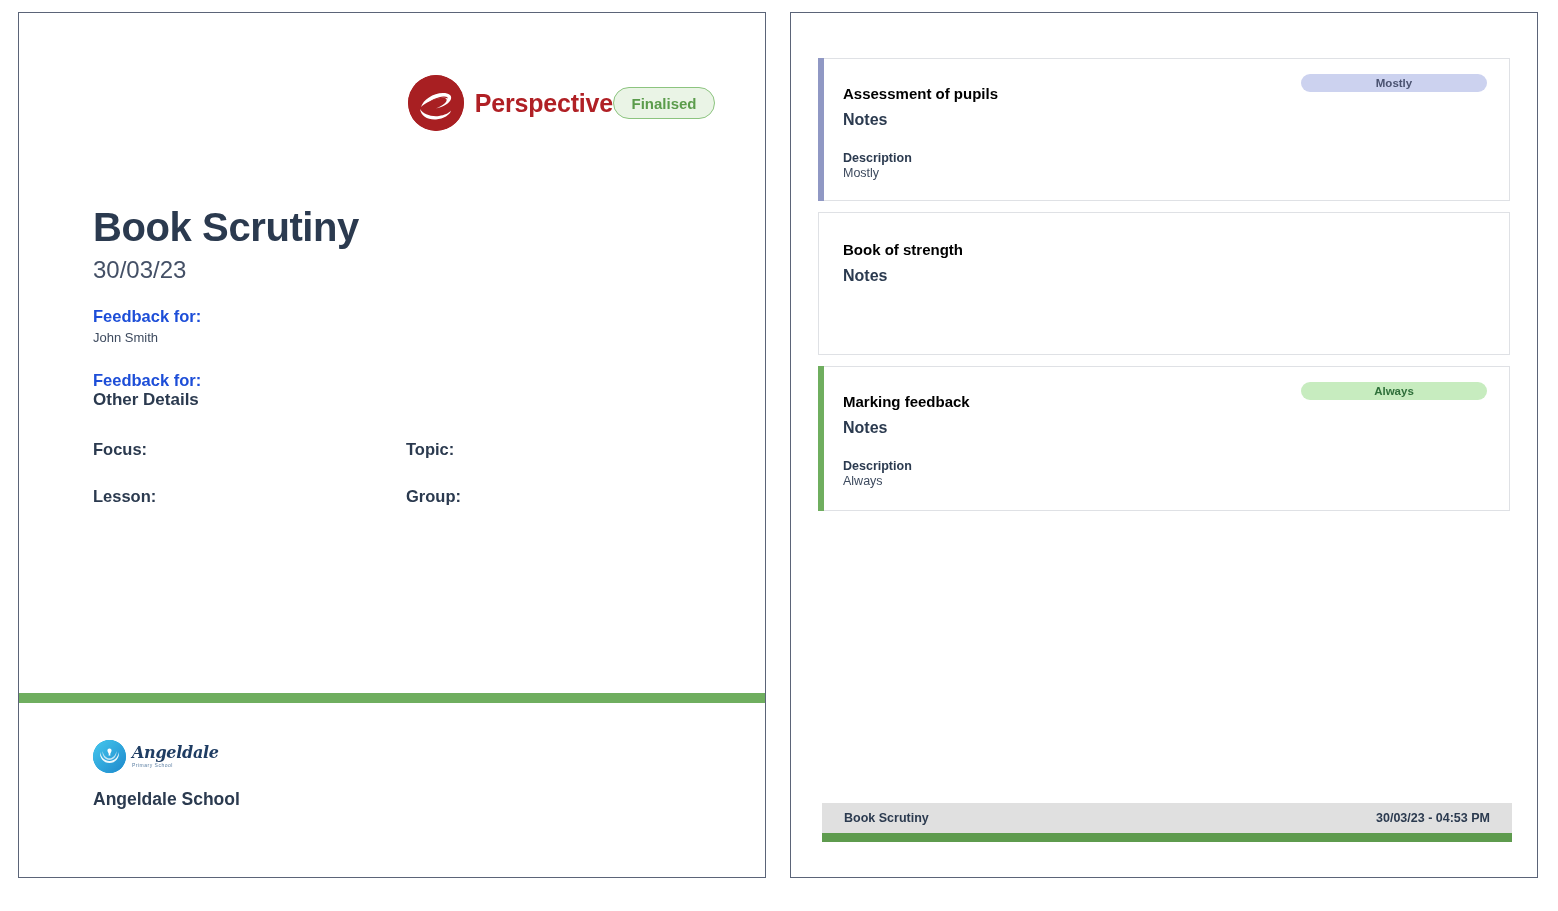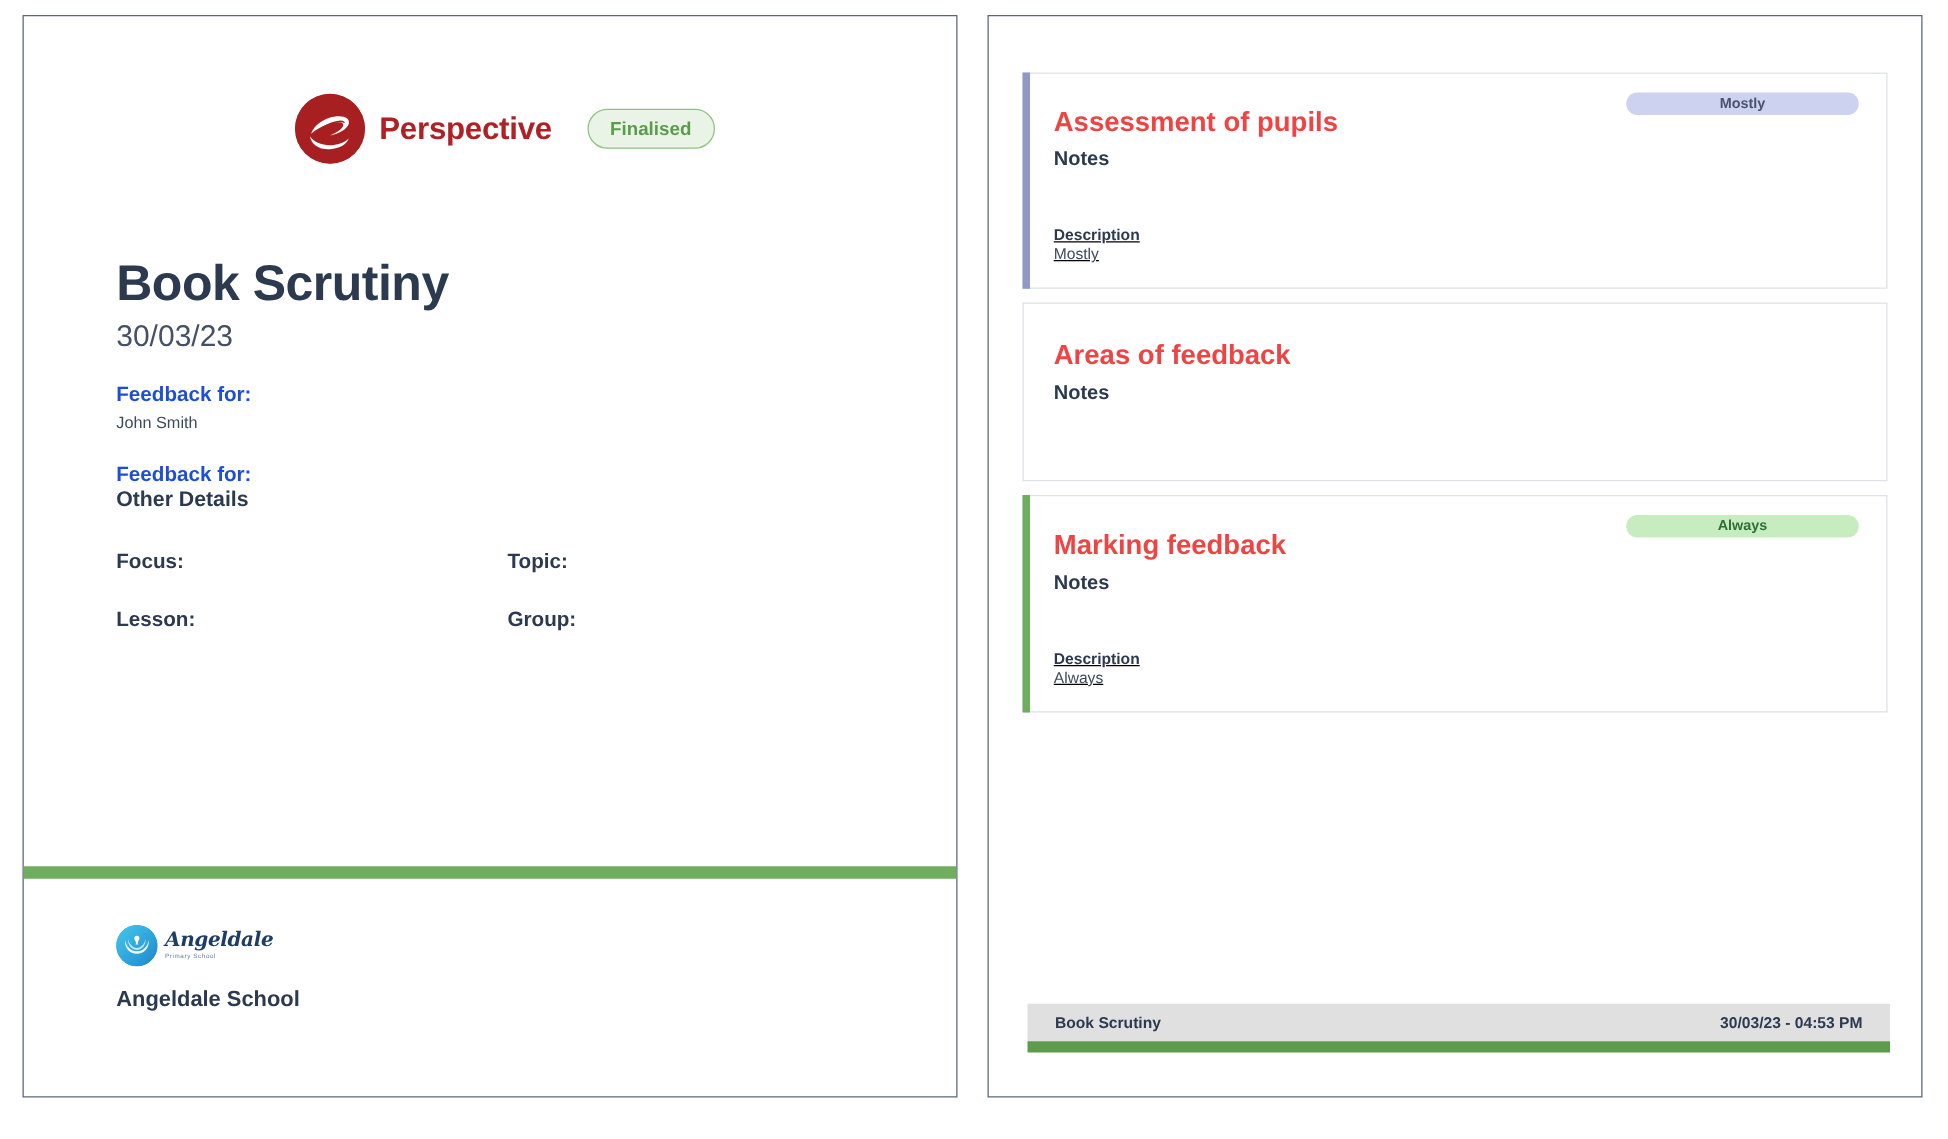--- a/index.html
+++ b/index.html
@@ -41,22 +41,21 @@
 
   
   .doc-header {
     position: absolute;
     left: 74px;
     top: 52px;
     right: 50px;
     height: 76px;
     display: flex;
     align-items: center;
-    justify-content: center;
-    gap: 28px;
+    justify-content: flex-end;
   }
 
   .brand {
     display: flex;
     align-items: center;
     gap: 11px;
   }
 
   .brand-mark {
     width: 56px;
@@ -244,23 +243,23 @@
   .card.marking { min-height: 145px; }
 
   .card-head {
     display: flex;
     align-items: flex-start;
     justify-content: space-between;
     gap: 16px;
   }
 
   .card-title {
-    font-size: 22px;
-    font-weight: bold;
-    color: #ef4444;
+    font-size: 15px;
+    font-weight: bold;
+    color: #000000;
     line-height: 1.2;
   }
 
   .card-badge {
     flex: 0 0 auto;
     min-width: 186px;
     height: 18px;
     border-radius: 9px;
     display: inline-flex;
     align-items: center;
@@ -273,21 +272,21 @@
   .badge-purple { background: #ccd2ef; color: #4a5270; }
   .badge-green  { background: #c7ecbf; color: #2f6f3a; }
 
   .card-subhead {
     margin-top: 8px;
     font-size: 16px;
     font-weight: bold;
     color: #2b3a4f;
   }
 
-  .card-field { margin-top: 44px; text-decoration: underline; }
+  .card-field { margin-top: 22px; }
 
   .card-field-label {
     font-size: 12.5px;
     font-weight: bold;
     color: #2b3a4f;
   }
 
   .card-field-value {
     margin-top: 1px;
     font-size: 12.5px;
@@ -408,21 +407,21 @@
         </div>
         <div class="card-subhead">Notes</div>
         <div class="card-field">
           <div class="card-field-label">Description</div>
           <div class="card-field-value">Mostly</div>
         </div>
       </div>
 
       <div class="card areas">
         <div class="card-head">
-          <div class="card-title">Areas of feedback</div>
+          <div class="card-title">Book of strength</div>
         </div>
         <div class="card-subhead">Notes</div>
       </div>
 
       <div class="card accent accent-green marking">
         <div class="card-head">
           <div class="card-title">Marking feedback</div>
           <div class="card-badge badge-green">Always</div>
         </div>
         <div class="card-subhead">Notes</div>

